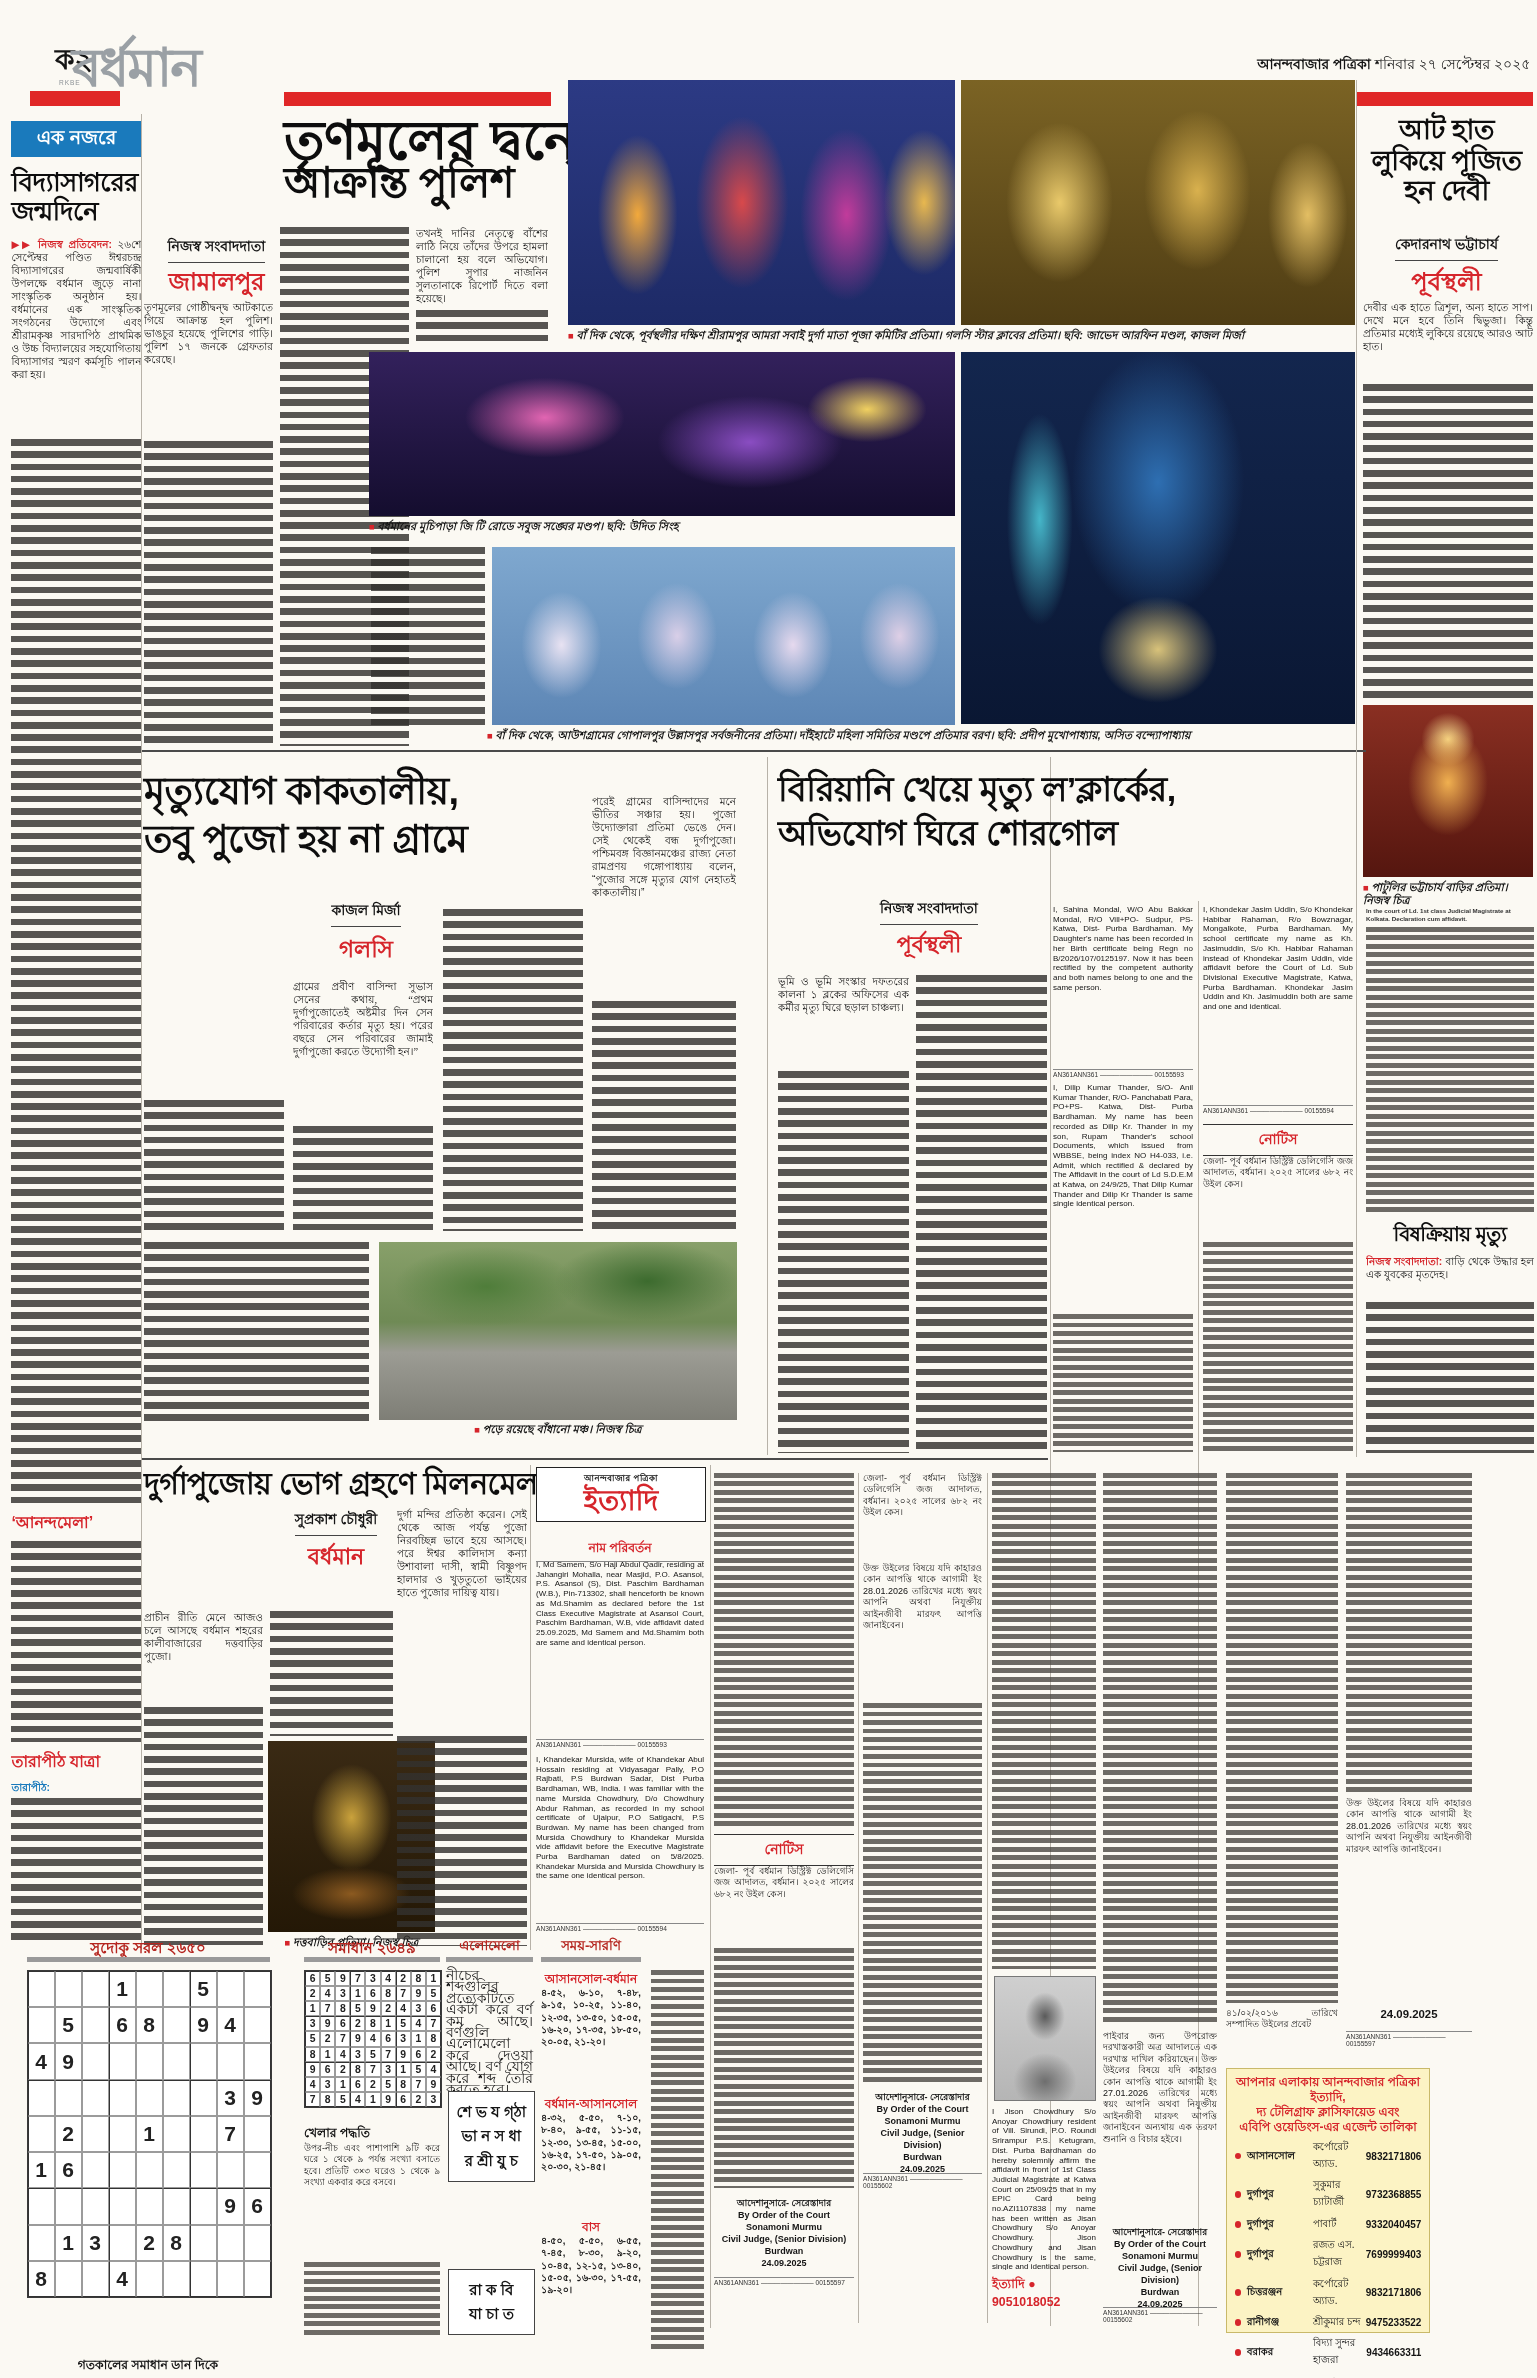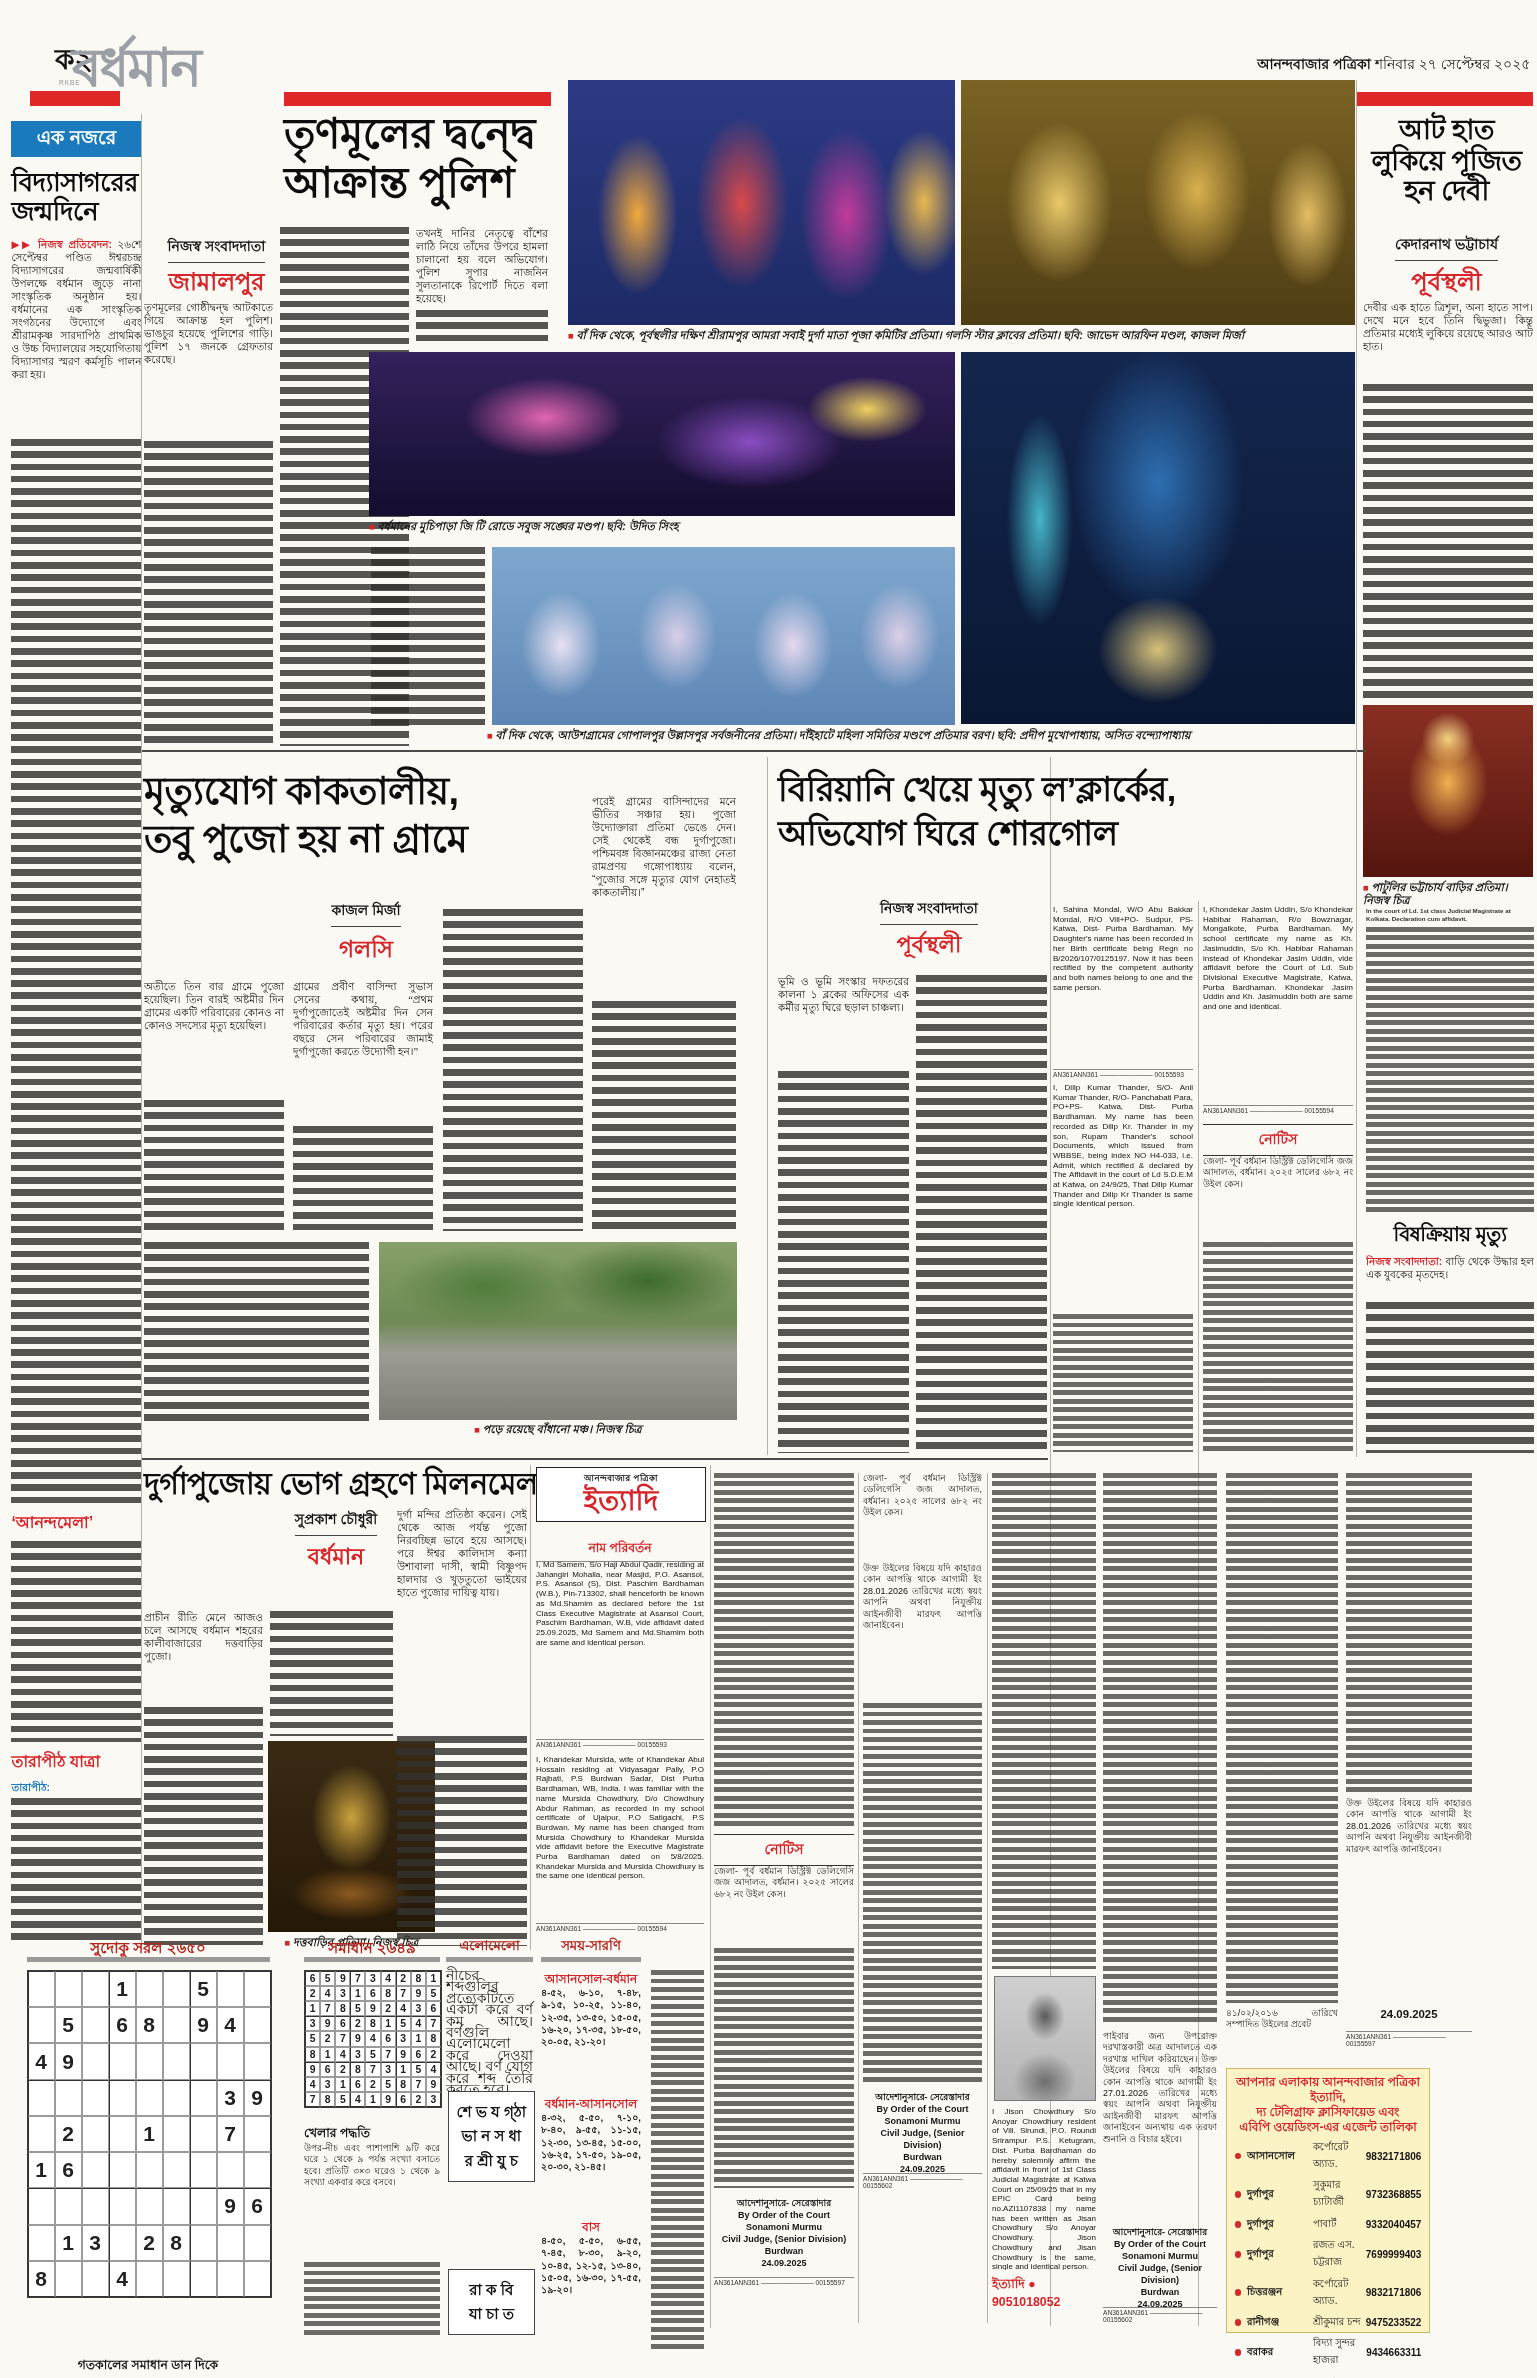--- a/index.html
+++ b/index.html
@@ -65,21 +65,21 @@
     <span class="redtag">▶▶ <span>নিজস্ব প্রতিবেদন:</span></span>
     <span>২৬শে সেপ্টেম্বর পণ্ডিত ঈশ্বরচন্দ্র বিদ্যাসাগরের জন্মবার্ষিকী উপলক্ষে বর্ধমান জুড়ে নানা সাংস্কৃতিক অনুষ্ঠান হয়। বর্ধমানের এক সাংস্কৃতিক সংগঠনের উদ্যোগে এবং শ্রীরামকৃষ্ণ সারদাপিঠ প্রাথমিক ও উচ্চ বিদ্যালয়ের সহযোগিতায় বিদ্যাসাগর স্মরণ কর্মসূচি পালন করা হয়।</span>
   </div>
   <div class="tx abs" style="left:11.4px;top:439px;width:130px;height:1064px;"></div>
   <div class="abs redtag" style="left:11.4px;top:1510px;width:130px;font-size:16px;">‘আনন্দমেলা’</div>
   <div class="tx abs" style="left:11.4px;top:1541px;width:130px;height:201px;"></div>
   <div class="abs redtag" style="left:11.4px;top:1749px;width:130px;font-size:16px;">তারাপীঠ যাত্রা</div>
   <div class="abs snippet" style="left:11.4px;top:1781px;width:130px;"><span class="bluetag">তারাপীঠ:</span></div>
   <div class="tx abs" style="left:11.4px;top:1798px;width:130px;height:142px;"></div>
 
-  <div class="abs headline" style="left:284px;top:110px;width:284px;font-size:42px;white-space:nowrap;">তৃণমূলের দ্বন্দ্বে</div>
+  <div class="abs headline" style="left:284px;top:110px;width:284px;font-size:54px;white-space:nowrap;">তৃণমূলের দ্বন্দ্বে</div>
   <div class="abs headline" style="left:284px;top:159px;width:284px;font-size:42px;white-space:nowrap;">আক্রান্ত পুলিশ</div>
   <div class="abs byline" style="left:155px;top:235px;width:123px;"><span class="ul">নিজস্ব সংবাদদাতা</span></div>
   <div class="abs place" style="left:155px;top:263px;width:123px;">জামালপুর</div>
   <div class="abs snippet" style="left:144px;top:301px;width:129px;height:134px;overflow:hidden;">তৃণমূলের গোষ্ঠীদ্বন্দ্ব আটকাতে গিয়ে আক্রান্ত হল পুলিশ। ভাঙচুর হয়েছে পুলিশের গাড়ি। পুলিশ ১৭ জনকে গ্রেফতার করেছে।</div>
   <div class="tx abs" style="left:144px;top:441px;width:129px;height:305px;"></div>
   <div class="tx abs" style="left:280px;top:227px;width:129px;height:519px;"></div>
   <div class="abs snippet" style="left:416px;top:227px;width:132px;height:79px;overflow:hidden;">তখনই দানির নেতৃত্বে বাঁশের লাঠি নিয়ে তাঁদের উপরে হামলা চালানো হয় বলে অভিযোগ। পুলিশ সুপার নাজনিন সুলতানাকে রিপোর্ট দিতে বলা হয়েছে।</div>
   <div class="tx abs" style="left:416px;top:310px;width:132px;height:36px;"></div>
   <div class="tx abs" style="left:371px;top:547px;width:114px;height:178px;"></div>
 
@@ -149,21 +149,20 @@
   <div class="vr" style="left:1198px;top:901px;height:1425px;"></div>
   <div class="vr" style="left:530px;top:1465px;height:485px;"></div>
   <div class="vr" style="left:710px;top:1465px;height:863px;"></div>
   <div class="vr" style="left:858px;top:1473px;height:850px;"></div>
   <div class="vr" style="left:987px;top:1473px;height:850px;"></div>
 
   <div class="abs headline" style="left:144px;top:770px;width:625px;font-size:38px;white-space:nowrap;">মৃত্যুযোগ কাকতালীয়,</div>
   <div class="abs headline" style="left:144px;top:818px;width:625px;font-size:38px;white-space:nowrap;">তবু পুজো হয় না গ্রামে</div>
   <div class="abs byline" style="left:295px;top:899px;width:142px;"><span class="ul">কাজল মির্জা</span></div>
   <div class="abs place" style="left:295px;top:931px;width:142px;font-size:23px;">গলসি</div>
-  <div class="abs snippet" style="left:144px;top:980px;width:140px;height:115px;overflow:hidden;">অতীতে তিন বার গ্রামে পুজো হয়েছিল। তিন বারই অষ্টমীর দিন গ্রামের একটি পরিবারের কোনও না কোনও সদস্যের মৃত্যু হয়েছিল।</div>
   <div class="tx abs" style="left:144px;top:1100px;width:140px;height:131px;"></div>
   <div class="tx abs" style="left:144px;top:1242px;width:225px;height:180px;"></div>
   <div class="abs snippet" style="left:293px;top:980px;width:140px;height:142px;overflow:hidden;font-family:Liberation Serif, serif;">গ্রামের প্রবীণ বাসিন্দা সুভাস সেনের কথায়, “প্রথম দুর্গাপুজোতেই অষ্টমীর দিন সেন পরিবারের কর্তার মৃত্যু হয়। পরের বছরে সেন পরিবারের জামাই দুর্গাপুজো করতে উদ্যোগী হন।”</div>
   <div class="tx abs" style="left:293px;top:1126px;width:140px;height:104px;"></div>
   <div class="tx abs" style="left:443px;top:909px;width:140px;height:322px;"></div>
   <div class="abs snippet" style="left:592px;top:795px;width:144px;height:201px;overflow:hidden;">পরেই গ্রামের বাসিন্দাদের মনে ভীতির সঞ্চার হয়। পুজো উদ্যোক্তারা প্রতিমা ভেঙে দেন। সেই থেকেই বন্ধ দুর্গাপুজো। পশ্চিমবঙ্গ বিজ্ঞানমঞ্চের রাজ্য নেতা রামপ্রণয় গঙ্গোপাধ্যায় বলেন, “পুজোর সঙ্গে মৃত্যুর যোগ নেহাতই কাকতালীয়।”</div>
   <div class="tx abs" style="left:592px;top:1001px;width:144px;height:229px;"></div>
   <div class="photo" style="left:379px;top:1242px;width:358px;height:178px;background:
       radial-gradient(ellipse 132px 57px at 30% 25%,#4f7d3a 0%,rgba(79,125,58,0) 70%),
       radial-gradient(ellipse 132px 57px at 75% 22%,#3c6b2e 0%,rgba(60,107,46,0) 70%),

